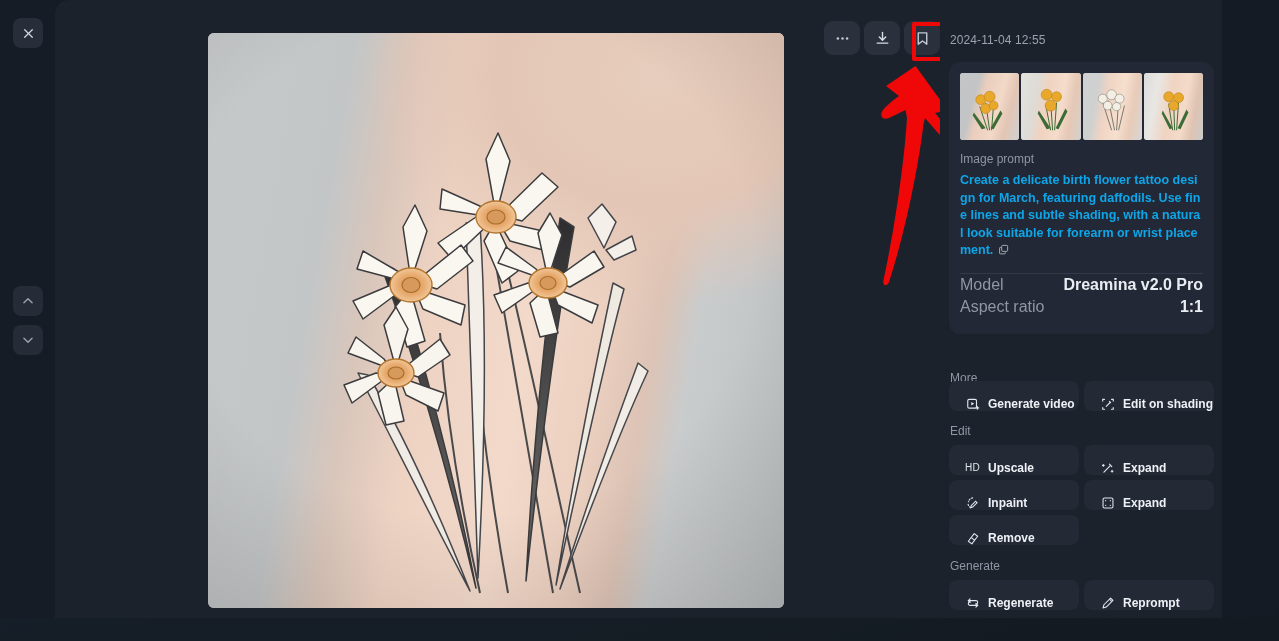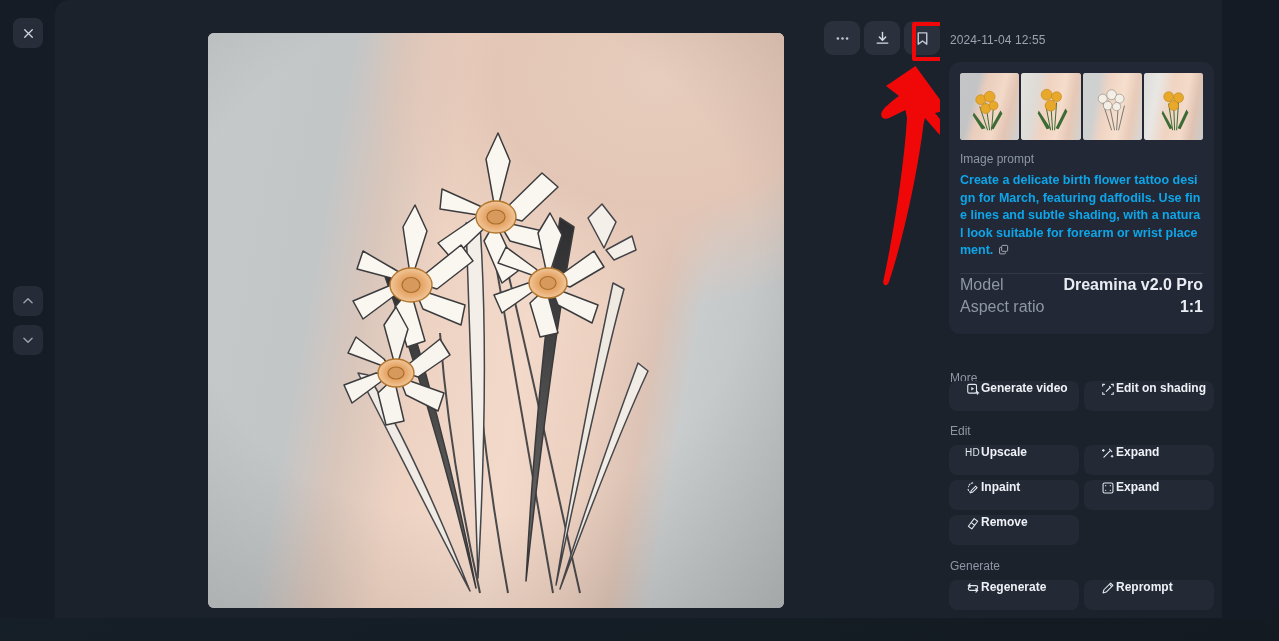--- a/index.html
+++ b/index.html
@@ -182,22 +182,22 @@
   
   .group-title {
     position: absolute; left: 950px;
     font-size: 12px; color: #8e97a4;
   }
   .btn-grid { position: absolute; left: 949px; display: flex; gap: 5px; flex-wrap: wrap; width: 266px; }
   .act-btn {
     width: 130px; height: 30px;
     background: #232935;
     border-radius: 8px;
-    display: flex; align-items: flex-start;
-    gap: 1px;
+    display: flex; align-items: flex-end;
+    gap: 8px;
     padding-left: 16px;
     cursor: pointer;
     font-size: 12px; font-weight: bold; color: #eef1f6;
   }
   .act-btn .ic { width: 15px; height: 15px; display:flex; align-items:center; justify-content:center; flex: 0 0 15px;}
   .act-btn .hd { font-size: 10px; font-weight: normal; color: #dfe4ea; letter-spacing: .2px; }
 
   #more-title    { top: 371px; }
   #more-grid     { top: 381px; }
   #edit-title    { top: 424px; }

